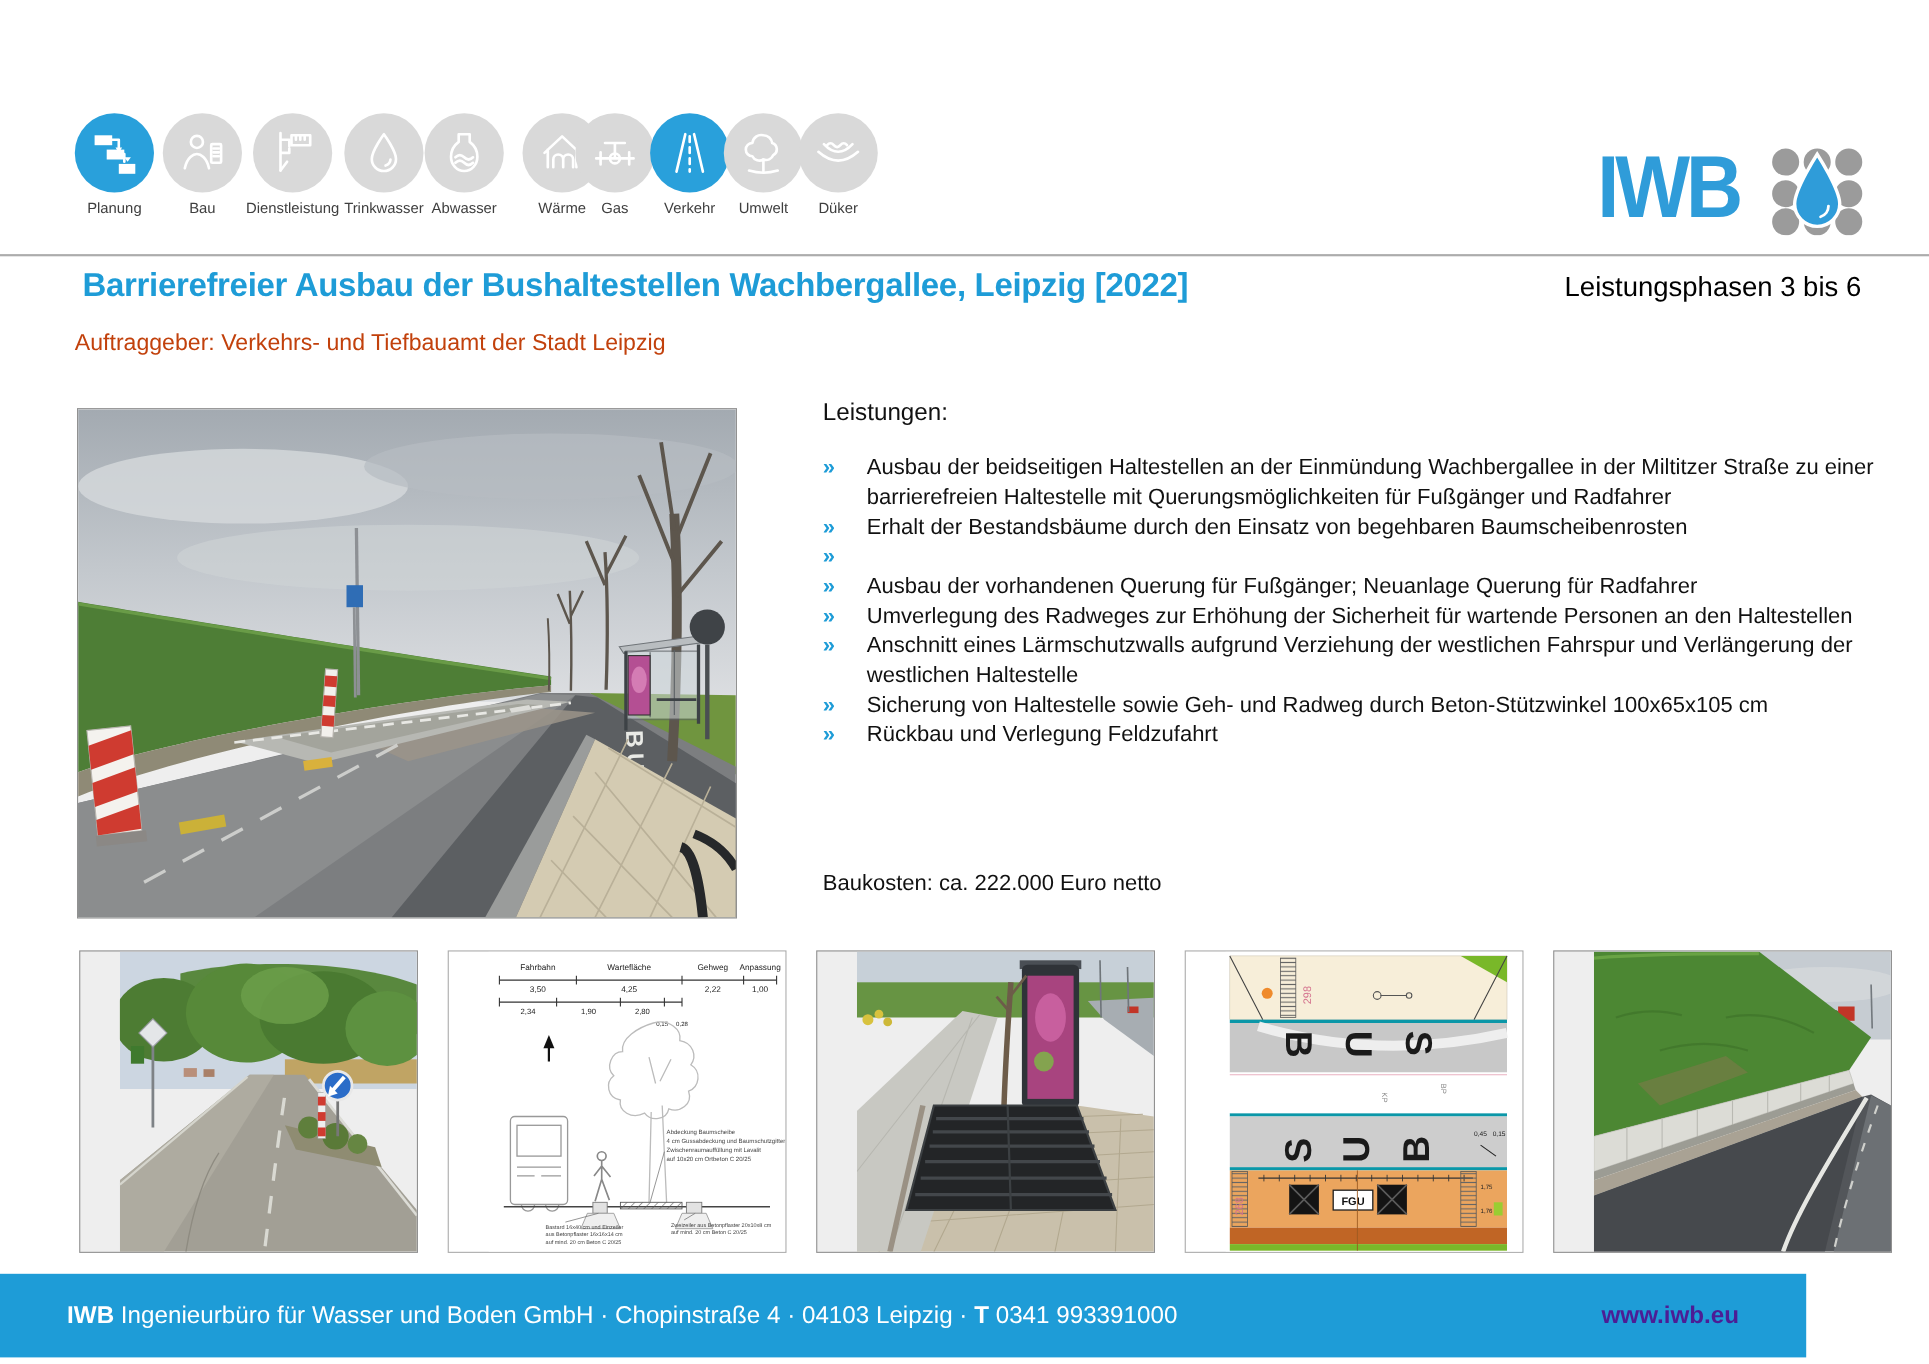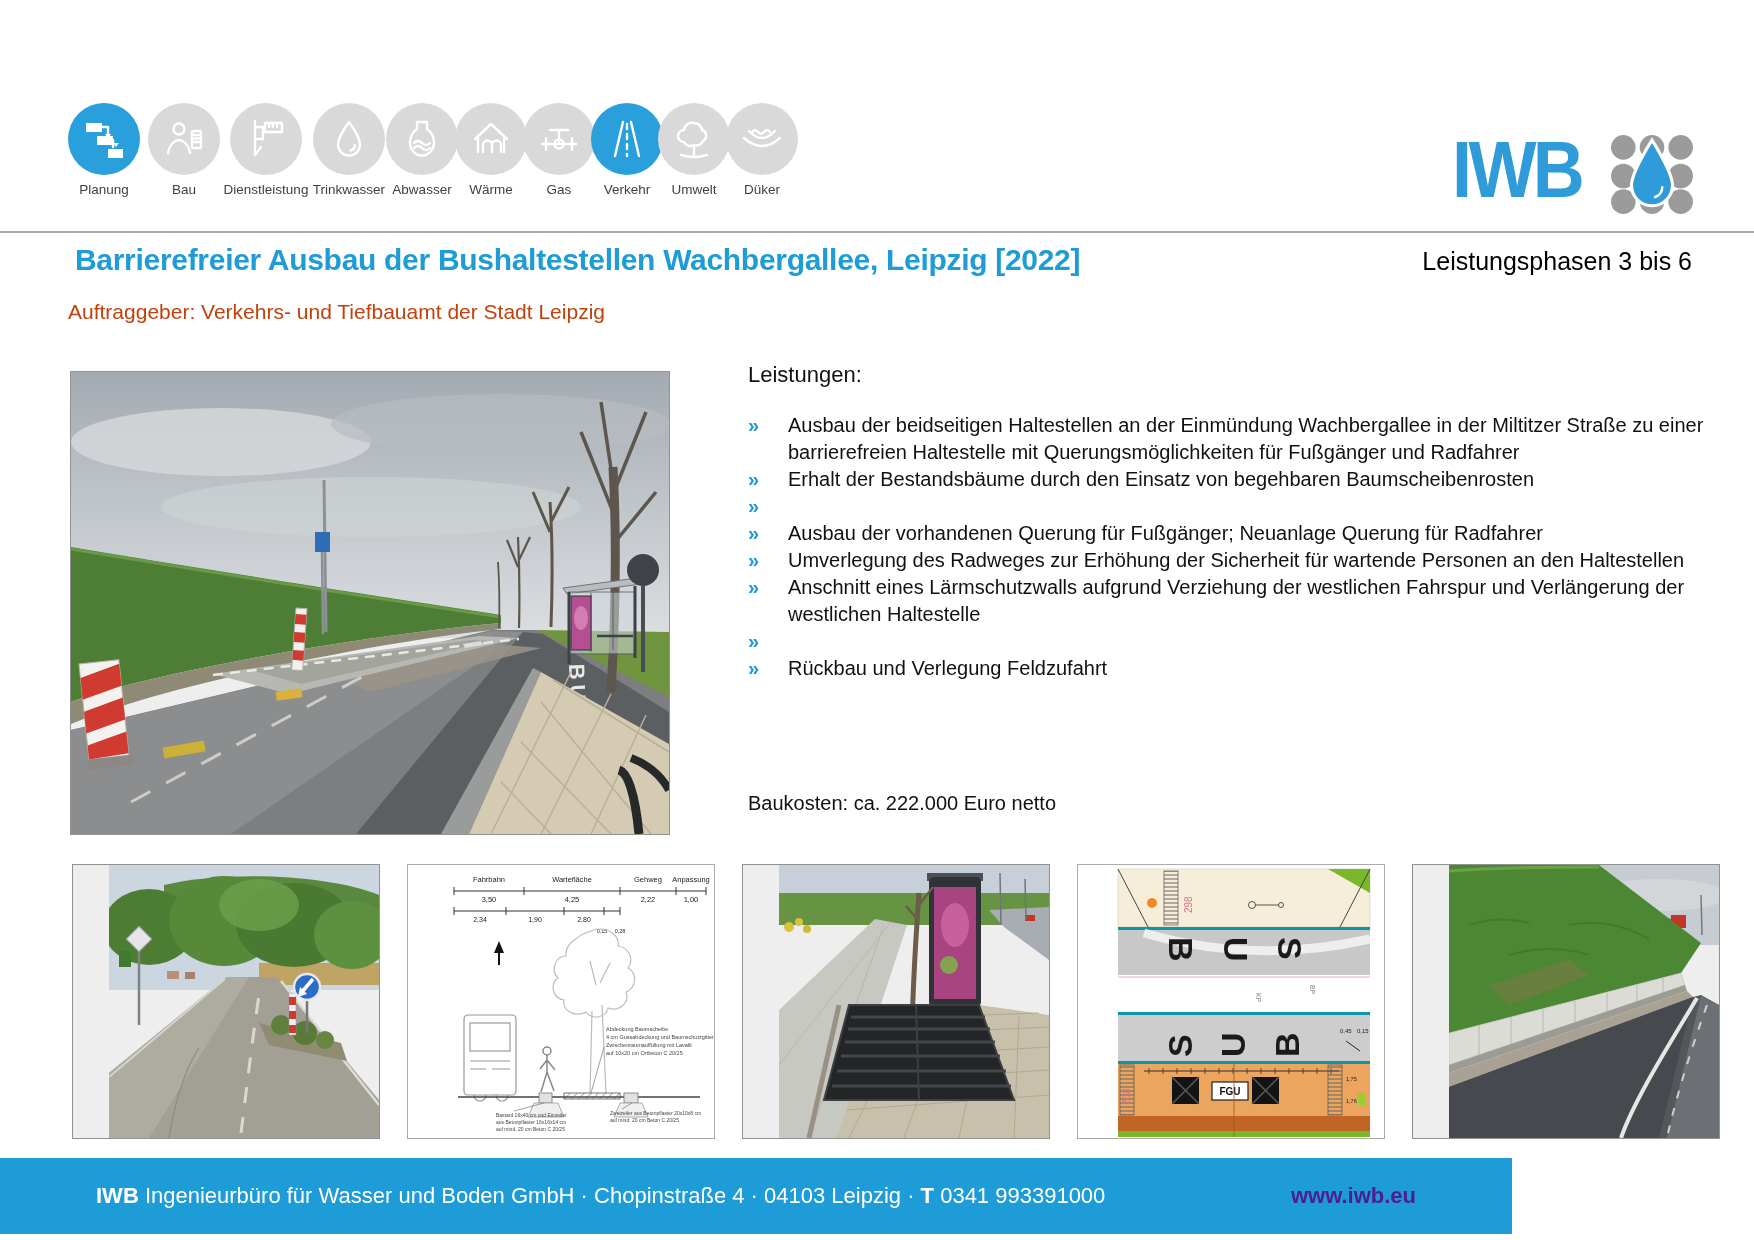--- a/index.html
+++ b/index.html
@@ -28,22 +28,22 @@
   .svc-list li{display:flex;}
   .svc-bullet{color:#1E9CD7;width:40px;flex:0 0 40px;font-weight:700;}
   .costs{position:absolute;left:748px;top:792px;font-size:20px;color:#111;}
   
   .photo-frame{position:absolute;border:1px solid #919191;overflow:hidden;background:#eee;}
   .main-photo{left:70px;top:371px;width:598px;height:462px;}
   .thumb{top:864px;width:270px;height:273px;padding-left:36px;}
   .t1{left:72px;} .t2{left:407px;border-color:#ababab;background:#fff;}
   .t3{left:742px;} .t4{left:1077px;border-color:#ababab;background:#fff;} .t5{left:1412px;}
   
-  .footer-bar{position:absolute;left:0;top:1158px;width:1512px;height:76px;background:#1E9CD7;
-      display:flex;align-items:center;justify-content:space-between;box-sizing:border-box;padding:0 96px;}
+  .footer-bar{position:absolute;left:0;top:1158px;width:1642px;height:76px;background:#1E9CD7;
+      display:flex;align-items:center;justify-content:space-between;box-sizing:border-box;padding:0 61px;}
   .footer-left{color:#fff;font-size:22px;white-space:pre;}
   .footer-left b{font-weight:700;}
   .footer-site{color:#4c1d95;font-size:22px;font-weight:700;}
   svg text{font-family:"Liberation Sans",sans-serif;}
 </style>
 </head>
 <body>
 
 <div>
 
@@ -97,21 +97,21 @@
   <div class="nav-item" style="left:379px">
     <div class="nav-circle">
       <svg width="44" height="44" viewBox="0 0 44 44">
         <path class="glyph" d="M17,5 h10 v7 c4,3 7,8 7,13.5 a12,13 0 0 1 -24,0 C10,20 13,15 17,12 Z"></path>
         <path class="glyph" d="M14,26 q4,-4 8,0 t8,0 M14,31 q4,-4 8,0 t8,0" stroke-width="1.8"></path>
       </svg>
     </div>
     <div class="nav-label">Abwasser</div>
   </div>
 
-  <div class="nav-item" style="left:448px">
+  <div class="nav-item" style="left:468px">
     <div class="nav-circle">
       <svg width="44" height="44" viewBox="0 0 44 44">
         <path class="glyph" d="M6,22 L22,7 L38,22 M9,19 v16 M35,19 v16"></path>
         <path class="glyph" d="M14,35 v-7 a4.5,4.5 0 0 1 9,0 v7 M23,35 v-7 a4.5,4.5 0 0 1 9,0 v7" stroke-width="2"></path>
       </svg>
     </div>
     <div class="nav-label">Wärme</div>
   </div>
 
   <div class="nav-item" style="left:516px">
@@ -294,20 +294,21 @@
   <li>
       <span class="svc-bullet">»</span>
       <span>Umverlegung des Radweges zur Erhöhung der Sicherheit für wartende Personen an den Haltestellen</span>
     </li>
   <li>
       <span class="svc-bullet">»</span>
       <span>Anschnitt eines Lärmschutzwalls aufgrund Verziehung der westlichen Fahrspur und Verlängerung der westlichen Haltestelle</span>
     </li>
   <li>
       <span class="svc-bullet">»</span>
+      <span>Sicherung von Haltestelle sowie Geh- und Radweg durch Beton-Stützwinkel 100x65x105 cm</span>
     </li>
   <li>
       <span class="svc-bullet">»</span>
       <span>Rückbau und Verlegung Feldzufahrt</span>
     </li>
 </ul>
 <div class="costs">Baukosten: ca. 222.000 Euro netto</div>
 
 <div class="photo-frame thumb t1">
 <svg width="270" height="273" viewBox="0 0 270 273">

